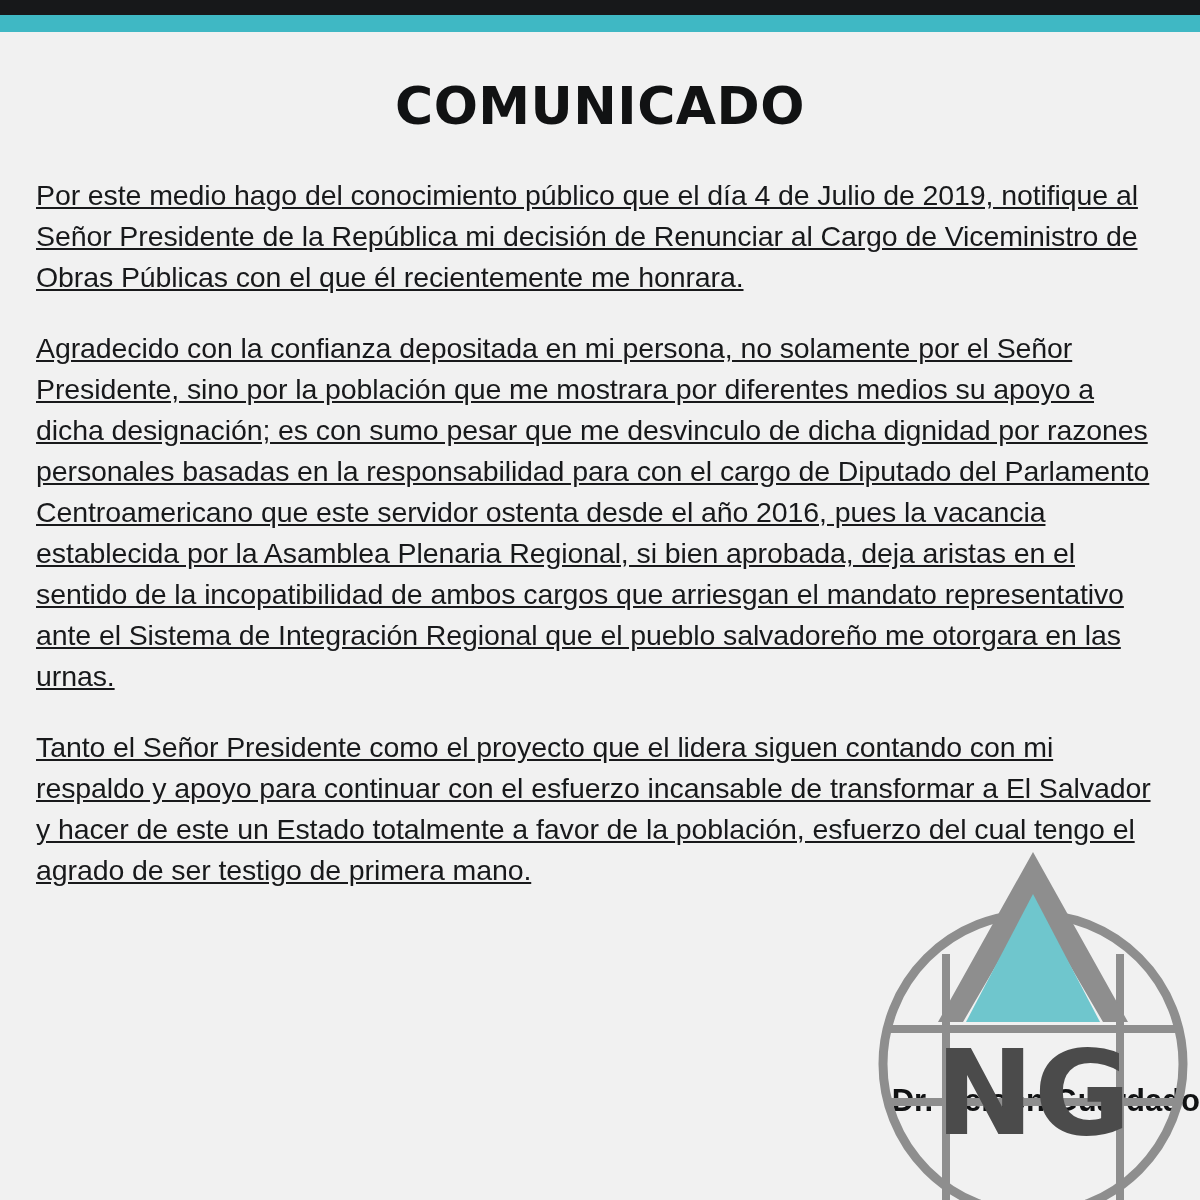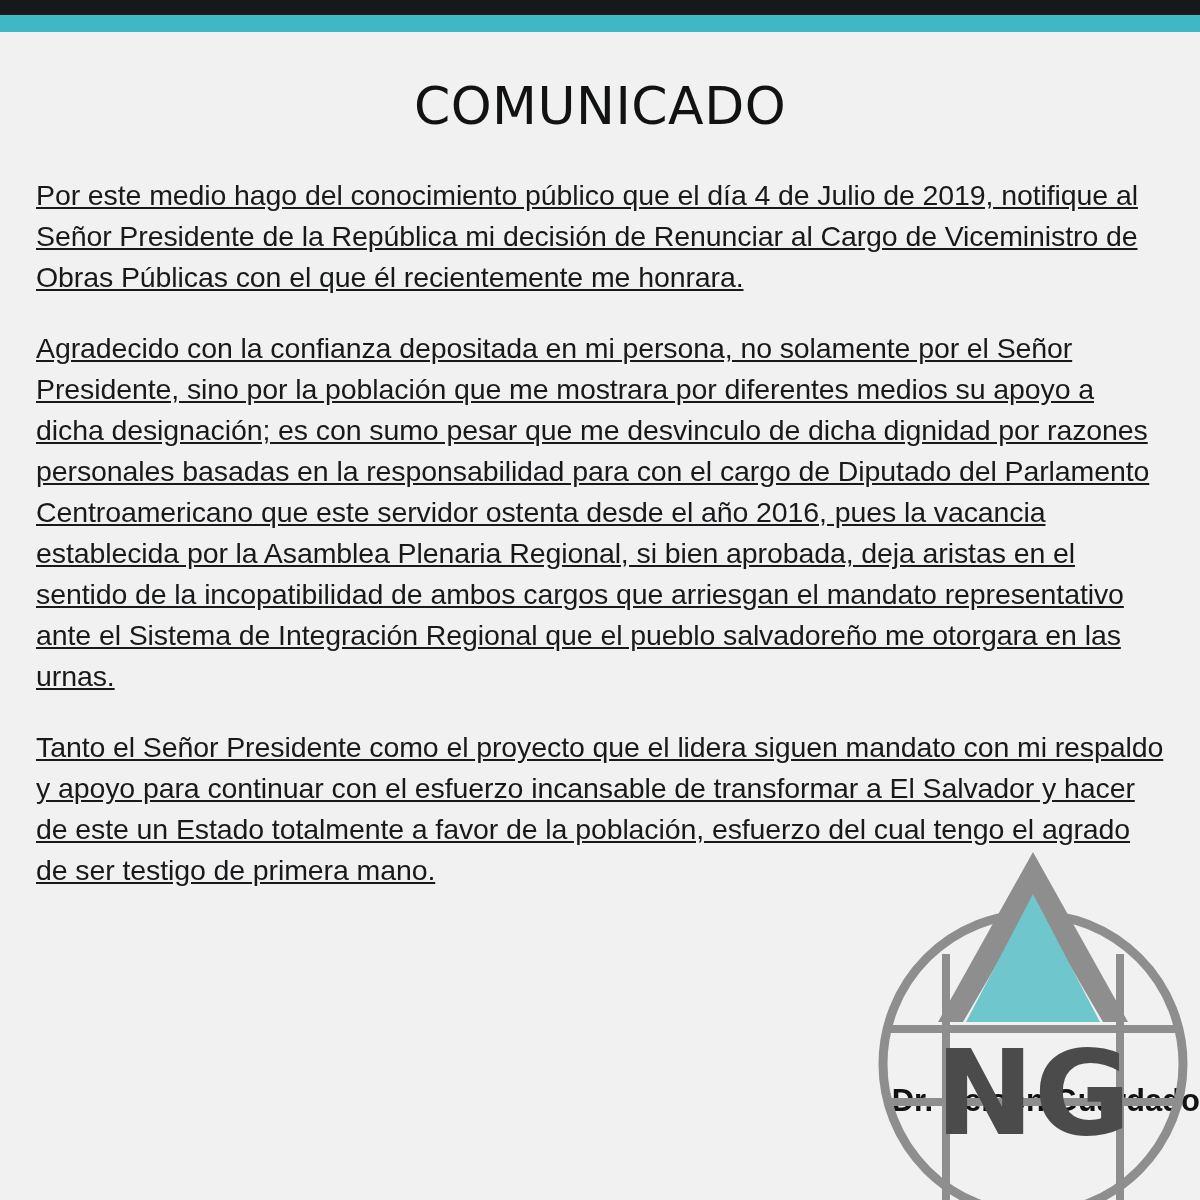--- a/index.html
+++ b/index.html
@@ -37,21 +37,21 @@
     height: 17px;
     background: #3fb8c4;
   }
   .doc-title {
     position: absolute;
     top: 76px;
     left: 0;
     width: 1200px;
     text-align: center;
     font-size: 52px;
-    font-weight: normal;
+    font-weight: bold;
     letter-spacing: 0.5px;
     color: #111213;
     font-family: "DejaVu Sans", sans-serif;
   }
   .body-block {
     position: absolute;
     top: 175px;
     left: 36px;
     width: 1132px;
     color: #18191b;
@@ -99,21 +99,21 @@
 <div class="page">
 
   <div class="top-bar-dark"></div>
   <div class="top-bar-teal"></div>
 
   <div class="doc-title">COMUNICADO</div>
 
   <div class="body-block">
     <p class="para">Por este medio hago del conocimiento público que el día 4 de Julio de 2019, notifique al Señor Presidente de la República mi decisión de Renunciar al Cargo de Viceministro de Obras Públicas con el que él recientemente me honrara.</p>
     <p class="para">Agradecido con la confianza depositada en mi persona, no solamente por el Señor Presidente, sino por la población que me mostrara por diferentes medios su apoyo a dicha designación; es con sumo pesar que me desvinculo de dicha dignidad por razones personales basadas en la responsabilidad para con el cargo de Diputado del Parlamento Centroamericano que este servidor ostenta desde el año 2016, pues la vacancia establecida por la Asamblea Plenaria Regional, si bien aprobada, deja aristas en el sentido de la incopatibilidad de ambos cargos que arriesgan el mandato representativo ante el Sistema de Integración Regional que el pueblo salvadoreño me otorgara en las urnas.</p>
-    <p class="para">Tanto el Señor Presidente como el proyecto que el lidera siguen mandato con mi respaldo y apoyo para continuar con el esfuerzo incansable de transformar a El Salvador y hacer de este un Estado totalmente a favor de la población, esfuerzo  del cual tengo el agrado de ser testigo de primera mano.</p>
+    <p class="para">Tanto el Señor Presidente como el proyecto que el lidera siguen contando con mi respaldo y apoyo para continuar con el esfuerzo incansable de transformar a El Salvador y hacer de este un Estado totalmente a favor de la población, esfuerzo  del cual tengo el agrado de ser testigo de primera mano.</p>
   </div>
 
   <div class="signature">Dr. Nelson Guardado</div>
 
   <div class="watermark">
     <svg viewBox="0 0 400 400" xmlns="http://www.w3.org/2000/svg">
 
       <circle cx="205" cy="230" r="150" fill="none" stroke="#8e8e8e" stroke-width="9"></circle>
 
       <path d="M60 195 H350" stroke="#8e8e8e" stroke-width="8" fill="none"></path>

